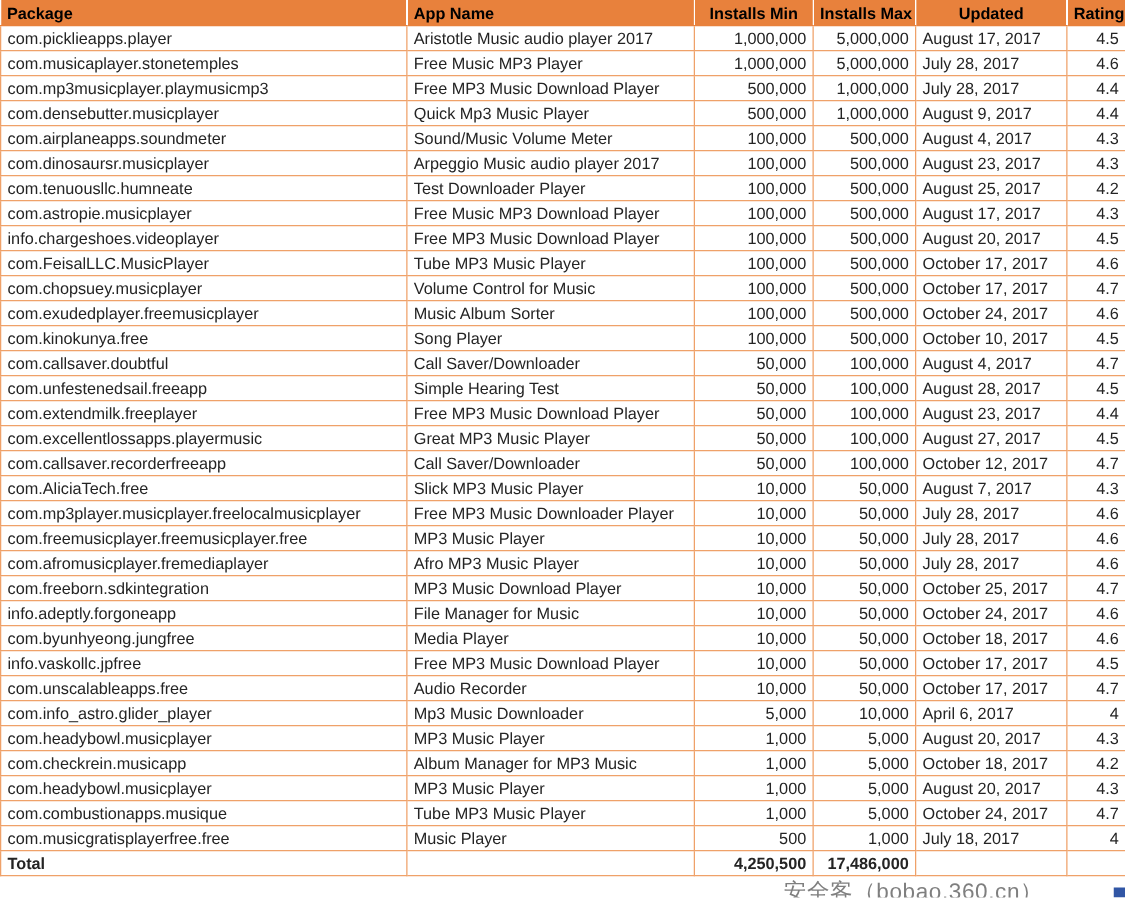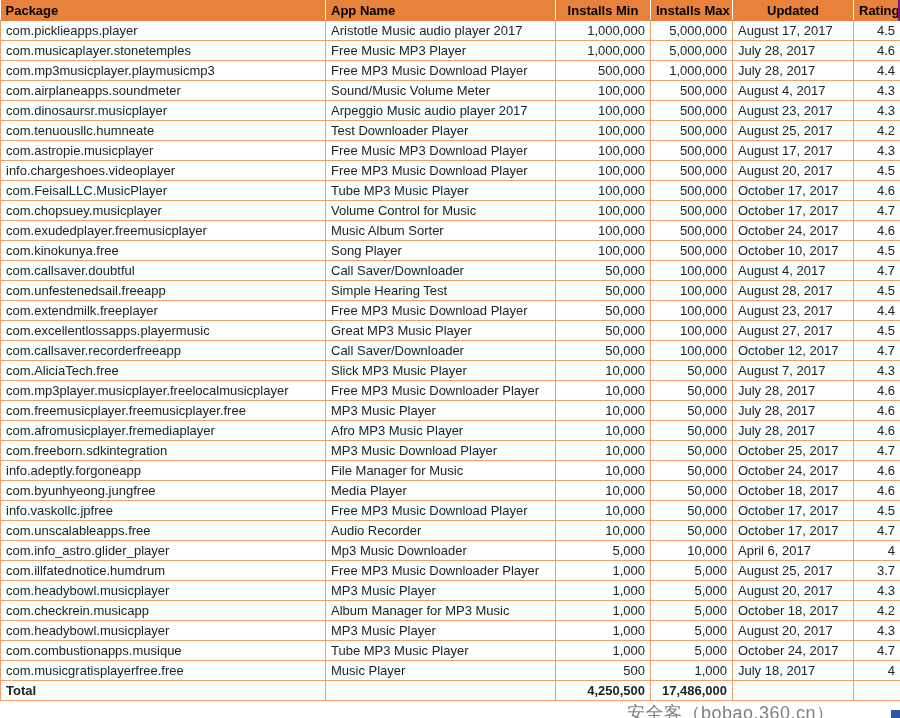--- a/index.html
+++ b/index.html
@@ -34,21 +34,21 @@
     background: #E8813C;
     color: #000000;
     font-weight: bold;
     height: 20px;
     padding: 0 5px;
     border-right: 1px solid rgba(255,255,255,0.55);
     border-bottom: 1px solid #E8813C;
     white-space: nowrap;
     overflow: hidden;
   }
-  table.apps th:last-child { border-right: 5px solid #701a75; }
+  table.apps th:last-child { border-right: 2px solid #701a75; }
 
   table.apps td {
     border: 1px solid #EFA169;
     height: 19px;
     padding: 0 5px;
     white-space: nowrap;
     overflow: hidden;
     background: #ffffff;
   }
 
@@ -124,20 +124,28 @@
         </tr>
         <tr>
           <td class="al">com.mp3musicplayer.playmusicmp3</td>
           <td class="al">Free MP3 Music Download Player</td>
           <td class="ar">500,000</td>
           <td class="ar">1,000,000</td>
           <td class="ac">July 28, 2017</td>
           <td class="ar">4.4</td>
         </tr>
         <tr>
+          <td class="al">com.densebutter.musicplayer</td>
+          <td class="al">Quick Mp3 Music Player</td>
+          <td class="ar">500,000</td>
+          <td class="ar">1,000,000</td>
+          <td class="ac">August 9, 2017</td>
+          <td class="ar">4.4</td>
+        </tr>
+        <tr>
           <td class="al">com.airplaneapps.soundmeter</td>
           <td class="al">Sound/Music Volume Meter</td>
           <td class="ar">100,000</td>
           <td class="ar">500,000</td>
           <td class="ac">August 4, 2017</td>
           <td class="ar">4.3</td>
         </tr>
         <tr>
           <td class="al">com.dinosaursr.musicplayer</td>
           <td class="al">Arpeggio Music audio player 2017</td>
@@ -314,28 +322,20 @@
           <td class="ac">October 17, 2017</td>
           <td class="ar">4.7</td>
         </tr>
         <tr>
           <td class="al">com.info_astro.glider_player</td>
           <td class="al">Mp3 Music Downloader</td>
           <td class="ar">5,000</td>
           <td class="ar">10,000</td>
           <td class="ac">April 6, 2017</td>
           <td class="ar">4</td>
-        </tr>
-        <tr>
-          <td class="al">com.illfatednotice.humdrum</td>
-          <td class="al">Free MP3 Music Downloader Player</td>
-          <td class="ar">1,000</td>
-          <td class="ar">5,000</td>
-          <td class="ac">August 25, 2017</td>
-          <td class="ar">3.7</td>
         </tr>
         <tr>
           <td class="al">com.headybowl.musicplayer</td>
           <td class="al">MP3 Music Player</td>
           <td class="ar">1,000</td>
           <td class="ar">5,000</td>
           <td class="ac">August 20, 2017</td>
           <td class="ar">4.3</td>
         </tr>
         <tr>

